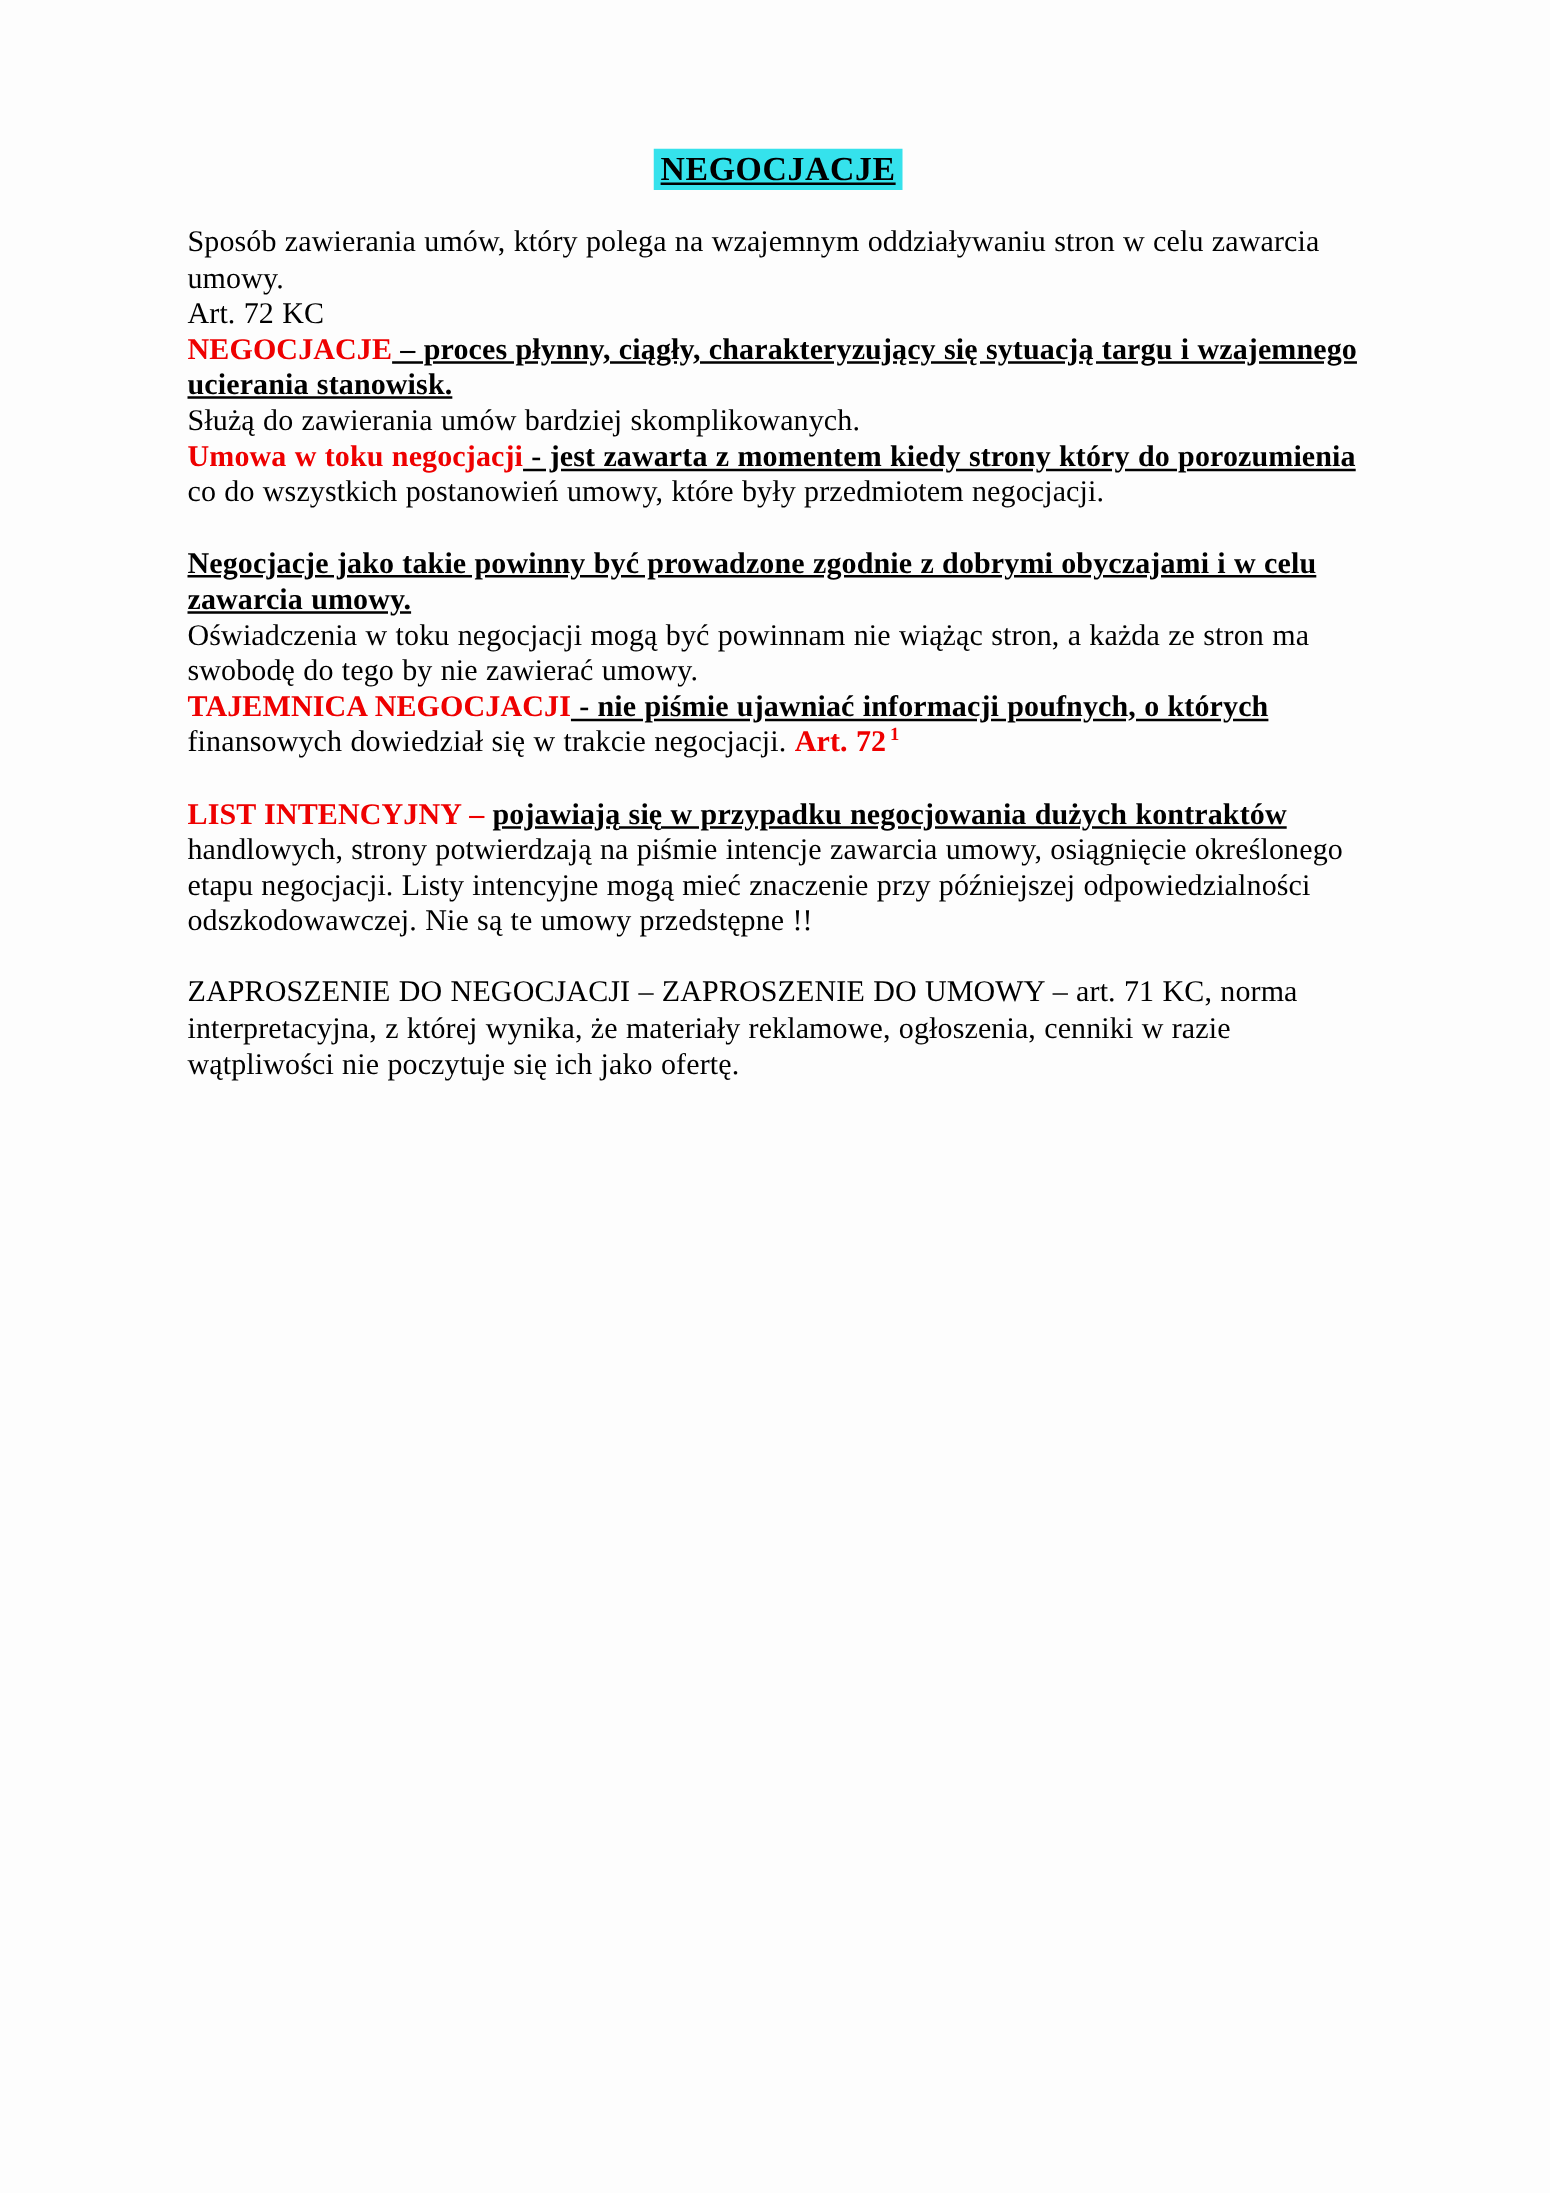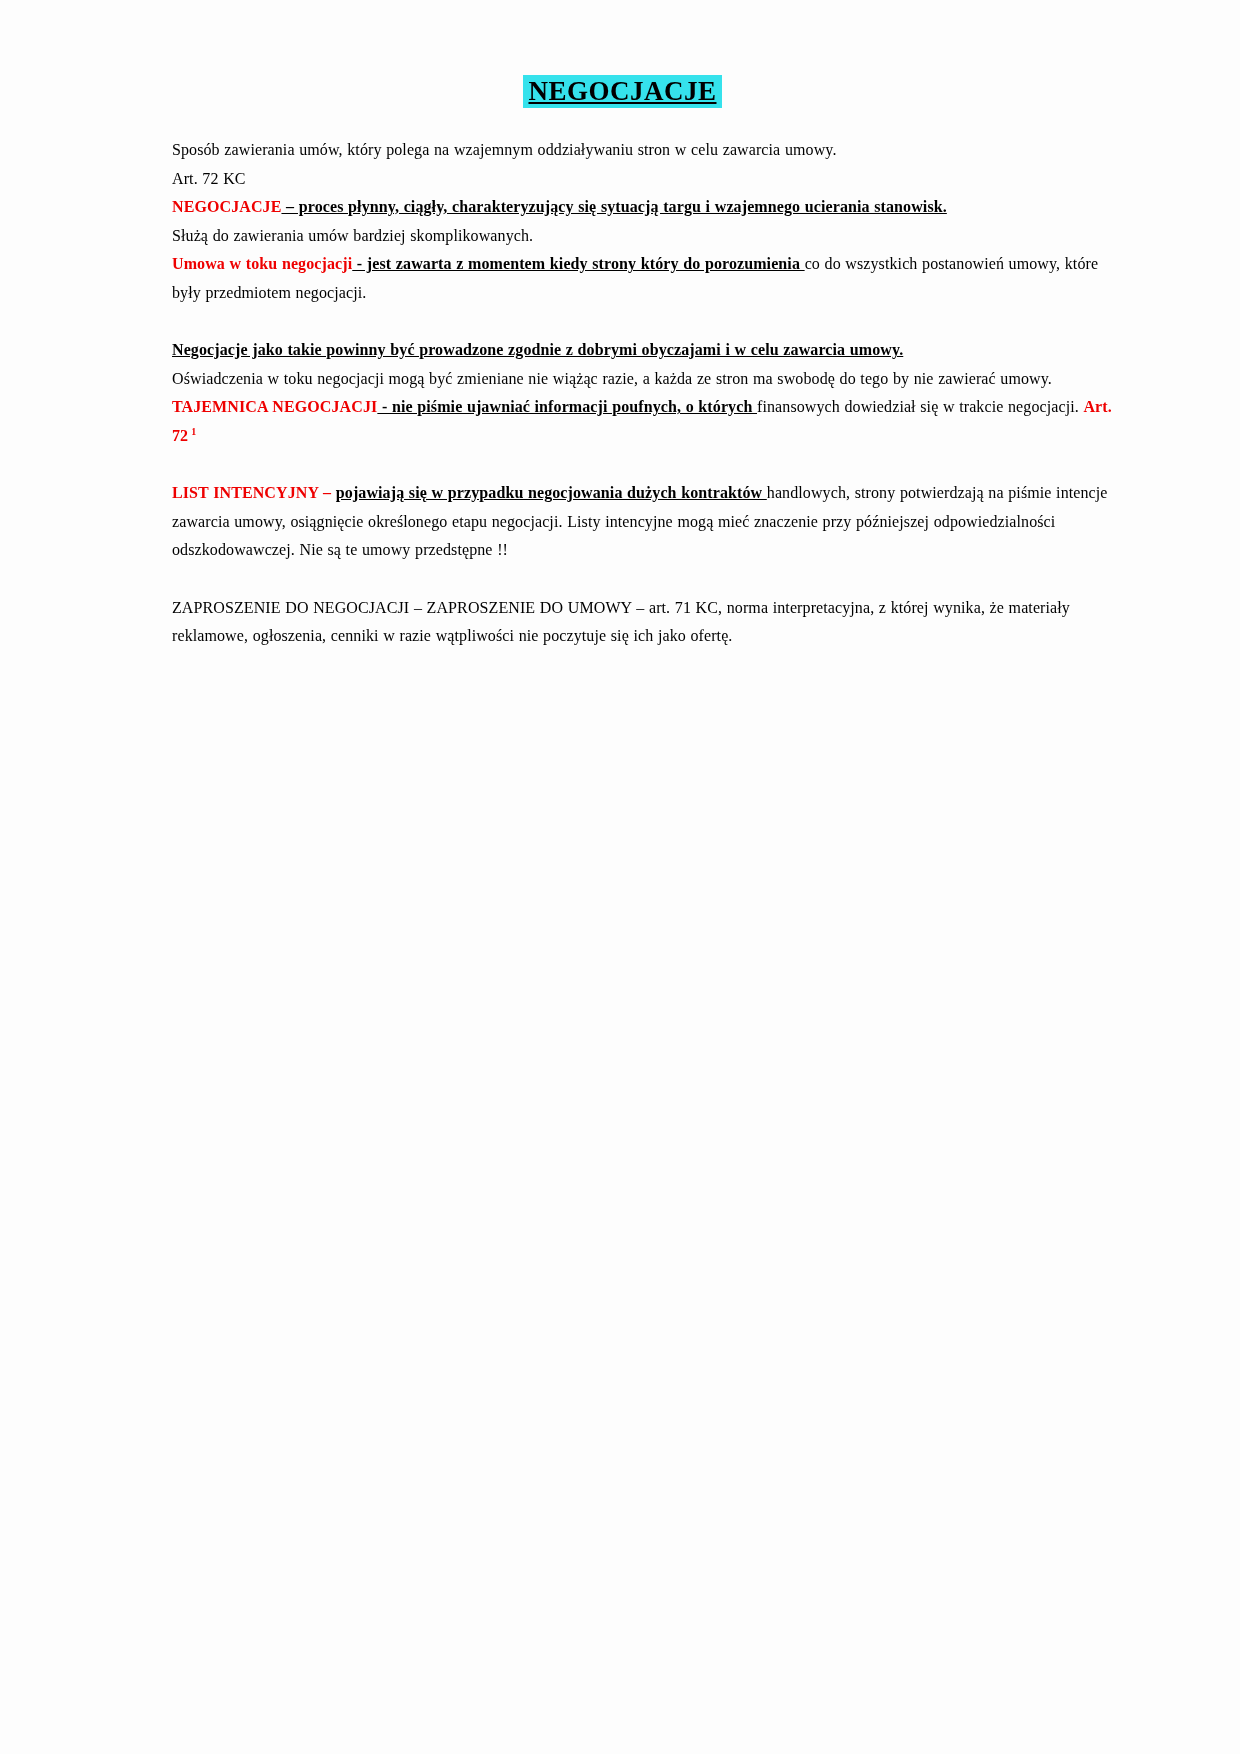--- a/index.html
+++ b/index.html
@@ -12,42 +12,41 @@
   body{
     width:1240px;height:1754px;
     background:var(--paper);
     font-family:"Liberation Serif","DejaVu Serif",serif;
     color:var(--ink);
     overflow:hidden;
   }
   .page{
     box-sizing:border-box;
     width:1240px;height:1242px;
-    padding:76px 145px 0 150px;
+    padding:120px 145px 0 150px;
   }
   .title-line{
     text-align:center;
     margin:0 0 30px 0;
     line-height:30px;
     font-size:27px;
   }
   .title-chip{
     font-weight:bold;
     text-decoration:underline;
     background:var(--hl);
     padding:1px 5px 2px 5px;
     letter-spacing:0.5px;
   }
   .doc{
     width:945px;
-    font-size:16px;
+    font-size:24px;
     line-height:28.6px;
     letter-spacing:0.1px;
     word-spacing:0.5px;
-    margin-left:22px;
   }
   .doc p{margin:0;padding:0;}
   .doc p.spacer{height:28.6px;}
   .run{font-weight:normal;color:var(--ink);}
   .run.bold{font-weight:bold;text-decoration:underline;}
   .run.red-bold{font-weight:bold;color:var(--red);}
   .run.red-sup{
     font-weight:bold;color:var(--red);
     font-size:0.62em;
     vertical-align:super;
@@ -62,20 +61,20 @@
   <p class="title-line"><span class="title-chip">NEGOCJACJE</span></p>
 
   <div class="doc">
       <p><span class="run">Sposób zawierania umów, który polega na wzajemnym oddziaływaniu stron w celu zawarcia umowy.</span></p>
       <p><span class="run">Art. 72 KC</span></p>
       <p><span class="run red-bold">NEGOCJACJE</span><span class="run bold"> – proces płynny, ciągły, charakteryzujący się sytuacją targu i wzajemnego ucierania stanowisk.</span></p>
       <p><span class="run">Służą do zawierania umów bardziej skomplikowanych.</span></p>
       <p><span class="run red-bold">Umowa w toku negocjacji</span><span class="run bold"> - jest zawarta z momentem kiedy strony który do porozumienia </span><span class="run">co do wszystkich postanowień umowy, które były przedmiotem negocjacji.</span></p>
       <p class="spacer"></p>
       <p><span class="run bold">Negocjacje jako takie powinny być prowadzone zgodnie z dobrymi obyczajami i w celu zawarcia umowy.</span></p>
-      <p><span class="run">Oświadczenia w toku negocjacji mogą być zmieniane nie wiążąc razie, a każda ze stron ma swobodę do tego by nie zawierać umowy.</span></p>
+      <p><span class="run">Oświadczenia w toku negocjacji mogą być powinnam nie wiążąc stron, a każda ze stron ma swobodę do tego by nie zawierać umowy.</span></p>
       <p><span class="run red-bold">TAJEMNICA NEGOCJACJI</span><span class="run bold"> - nie piśmie ujawniać informacji poufnych, o których </span><span class="run">finansowych dowiedział się w trakcie negocjacji. </span><span class="run red-bold">Art. 72</span><span class="run red-sup">1</span></p>
       <p class="spacer"></p>
       <p><span class="run red-bold">LIST INTENCYJNY – </span><span class="run bold">pojawiają się w przypadku negocjowania dużych kontraktów </span><span class="run">handlowych, strony potwierdzają na piśmie intencje zawarcia umowy, osiągnięcie określonego etapu negocjacji. Listy intencyjne mogą mieć znaczenie przy późniejszej odpowiedzialności odszkodowawczej. Nie są te umowy przedstępne !!</span></p>
       <p class="spacer"></p>
       <p><span class="run">ZAPROSZENIE DO NEGOCJACJI – ZAPROSZENIE DO UMOWY – art. 71 KC, norma interpretacyjna, z której wynika, że materiały reklamowe, ogłoszenia, cenniki w razie wątpliwości nie poczytuje się ich jako ofertę.</span></p>
     </div>
 </div>
 
 </body></html>

